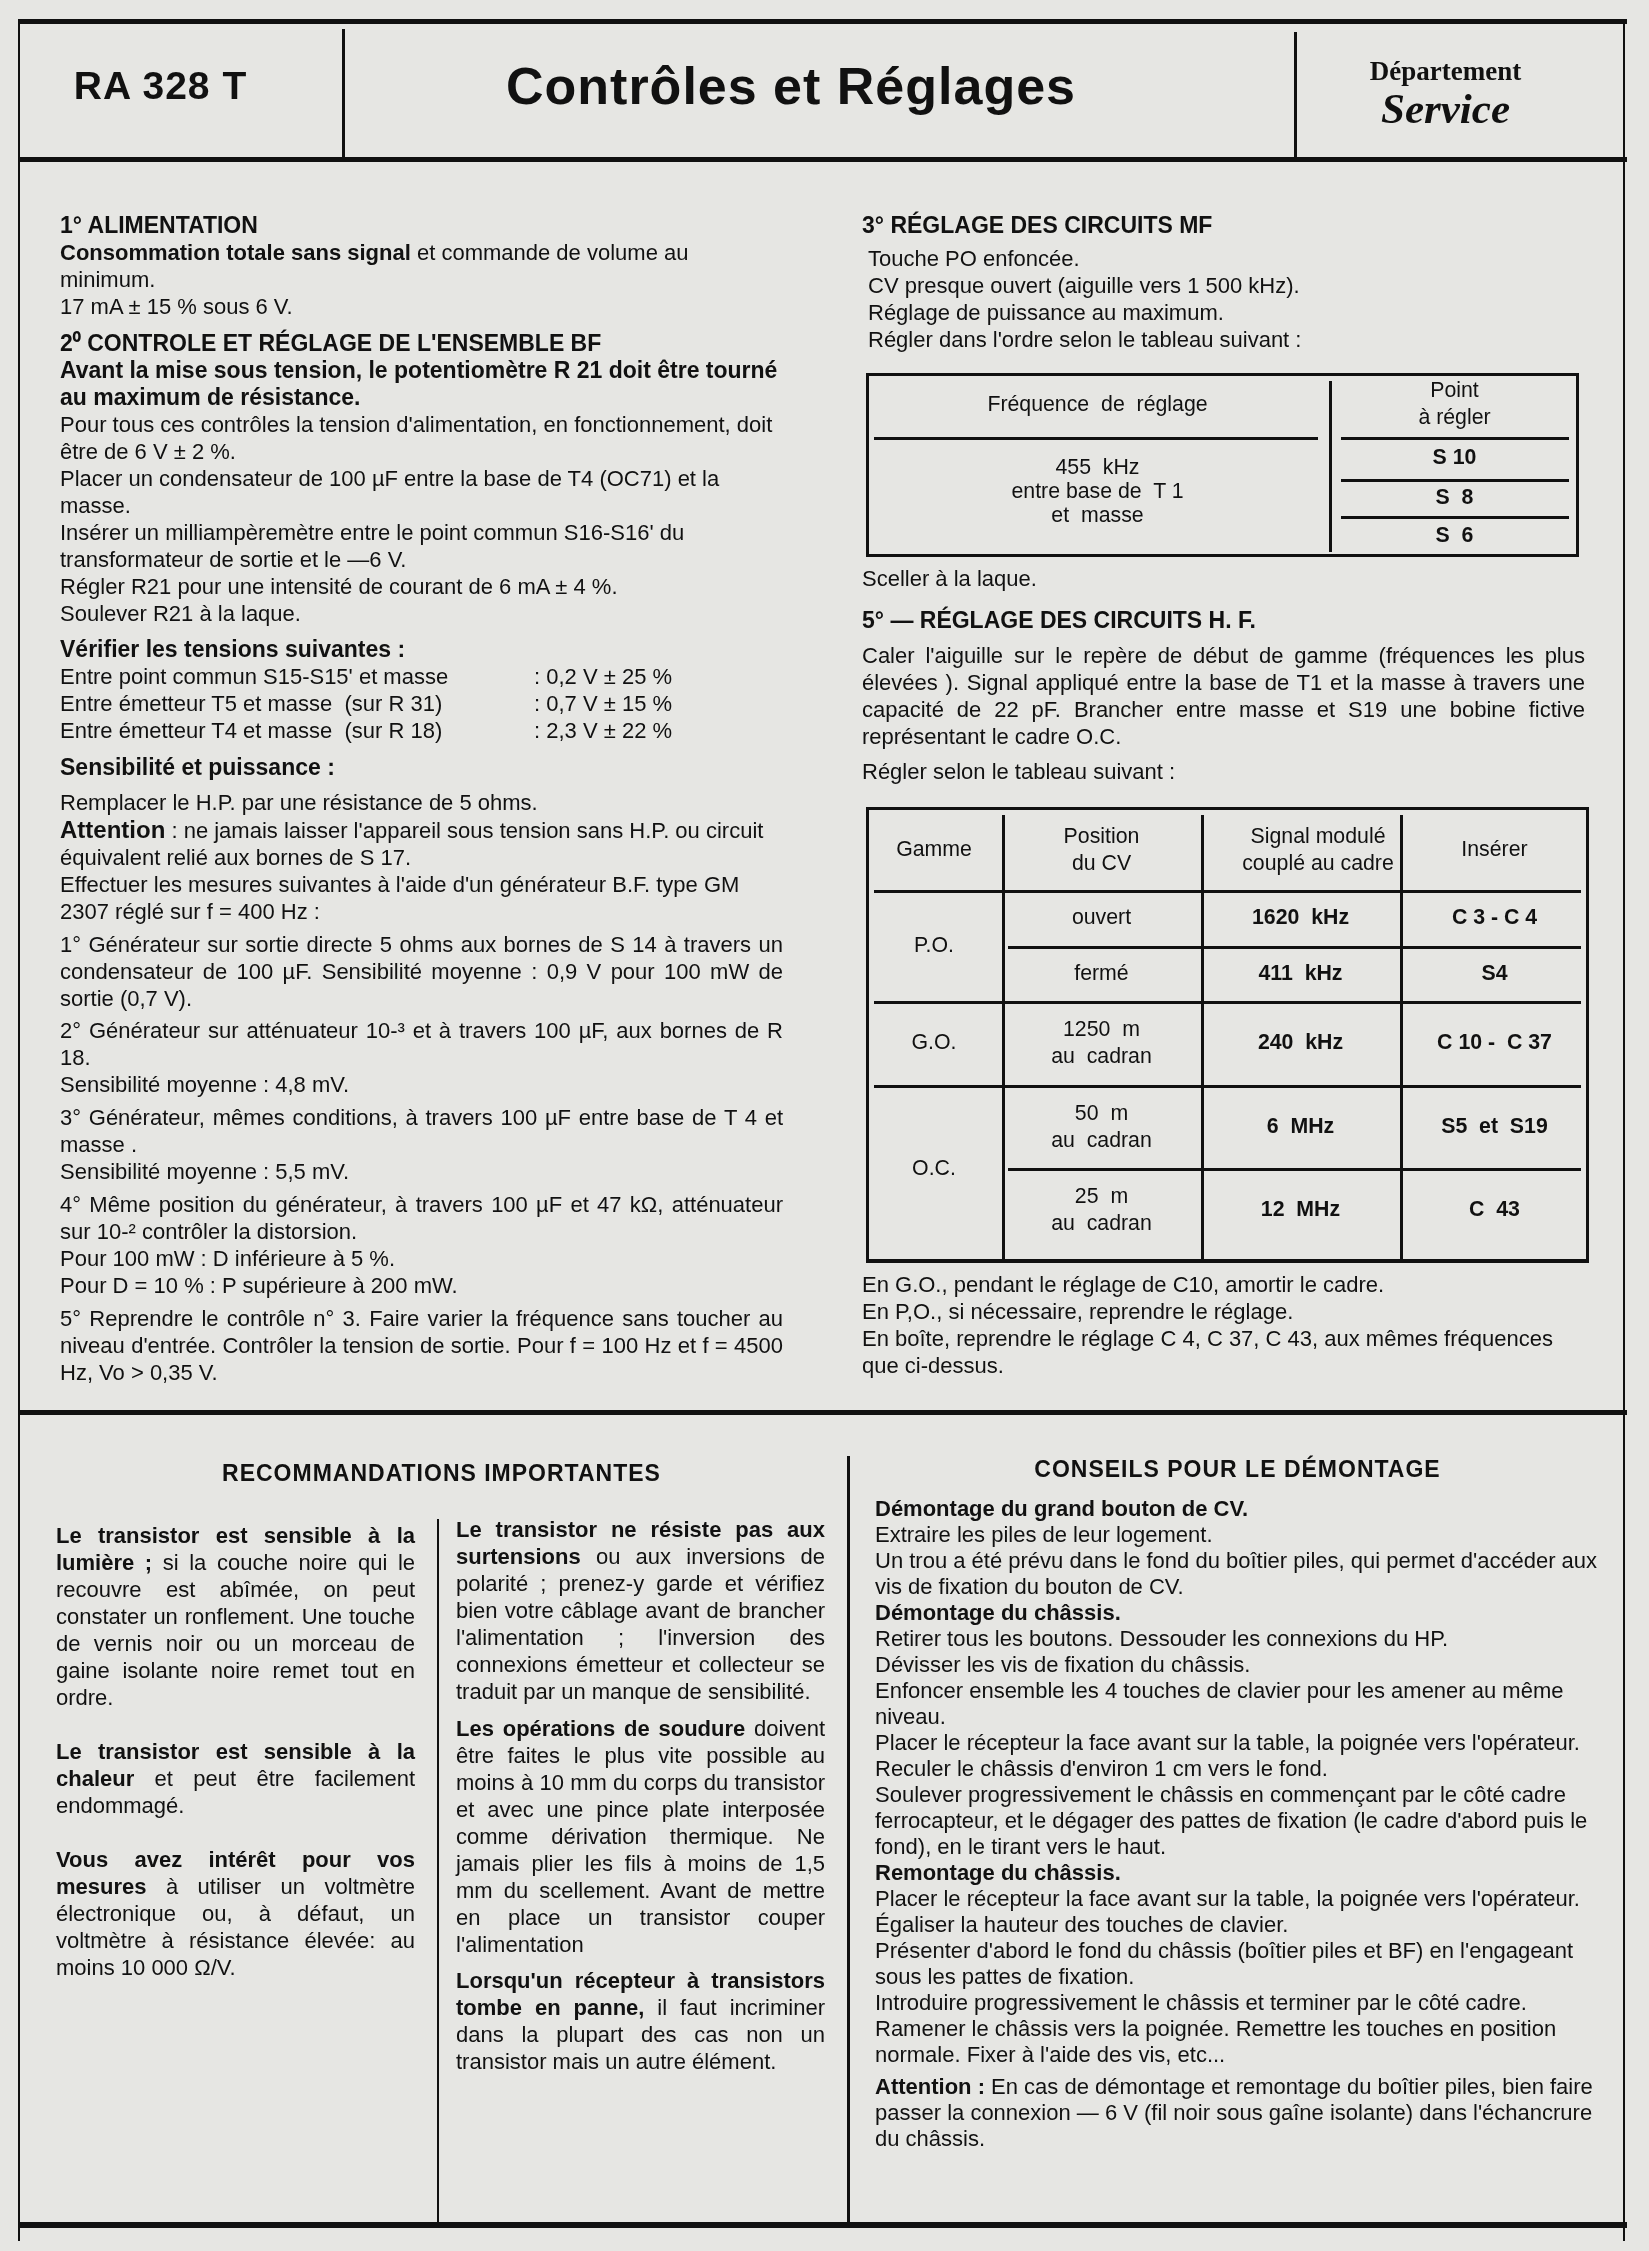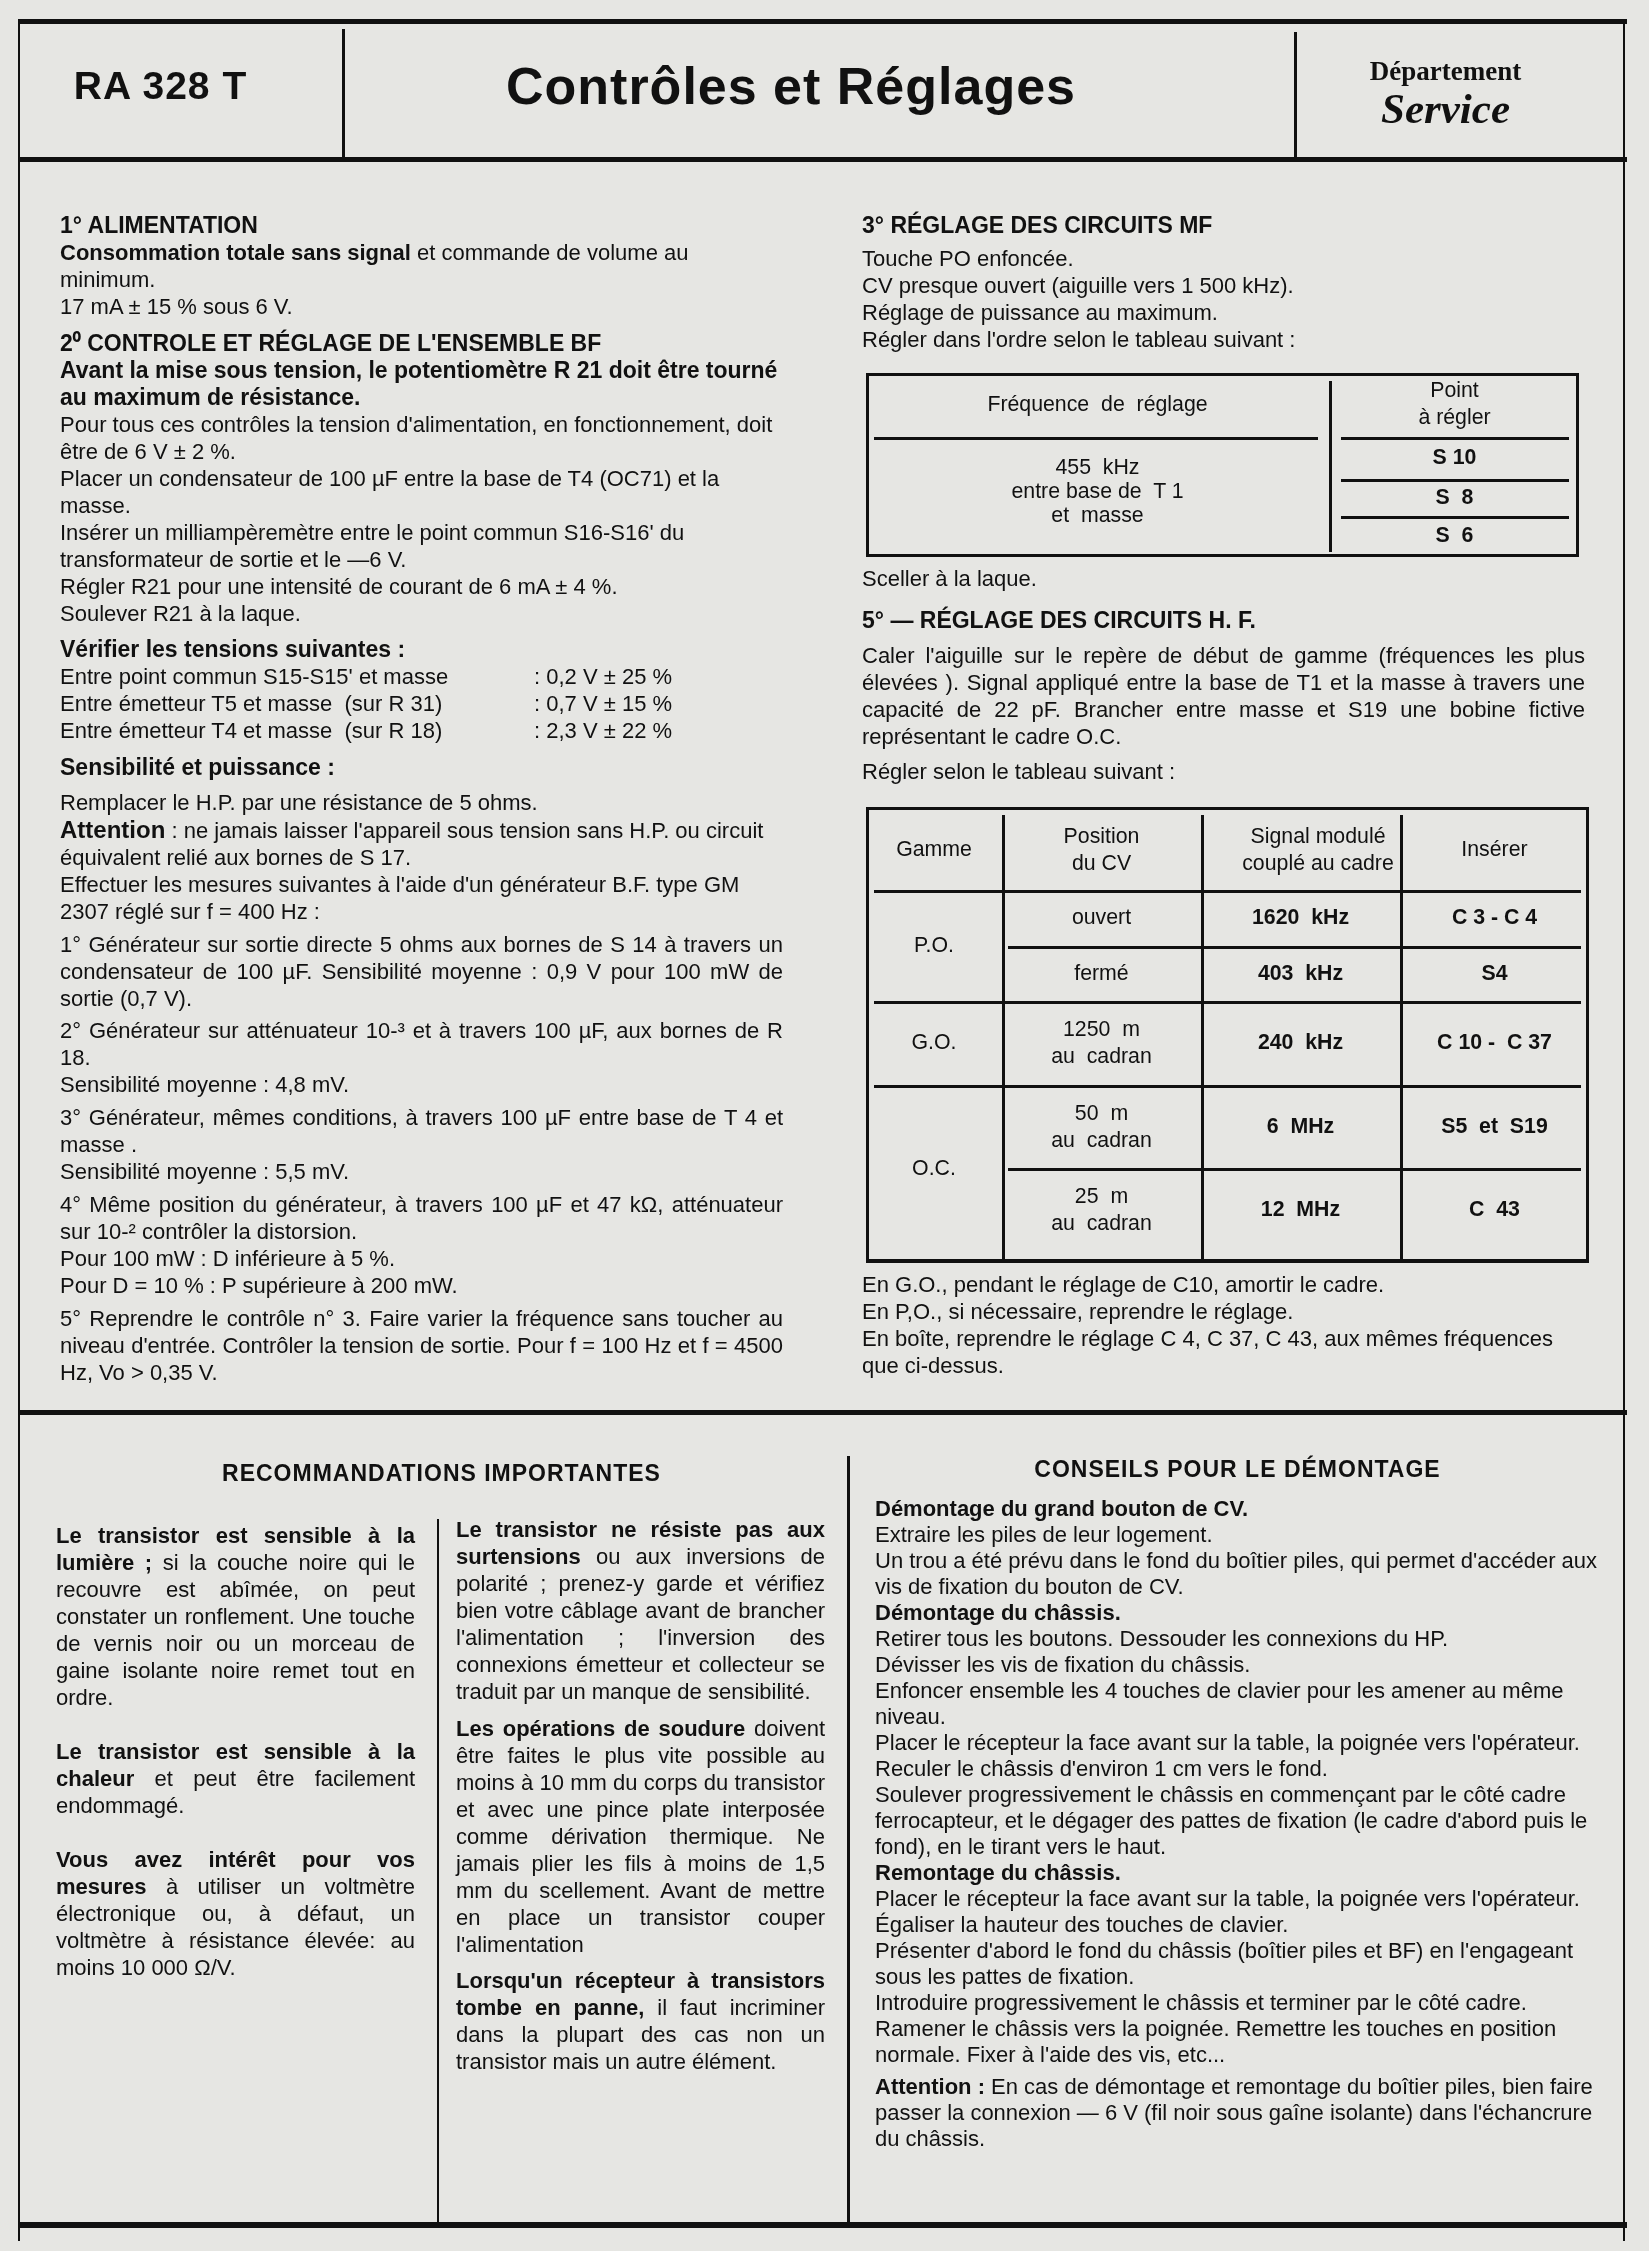--- a/index.html
+++ b/index.html
@@ -83,21 +83,21 @@
 Sensibilité moyenne : 5,5 mV.</p>
       <p style="white-space: pre-line; margin-top: 5.8px; text-align: justify;">4° Même position du générateur, à travers 100 µF et 47 kΩ, atténuateur sur 10-² contrôler la distorsion.
 Pour 100  mW : D inférieure à 5 %.
 Pour D = 10 % : P supérieure à 200 mW.</p>
       <p style="white-space: pre-line; margin-top: 5.8px; text-align: justify;">5° Reprendre le contrôle n° 3. Faire varier la fréquence sans toucher au niveau d'entrée. Contrôler la tension de sortie. Pour f = 100 Hz et f = 4500 Hz, Vo &gt; 0,35 V.</p>
     </div>
 </div>
 
 <div class="col" style="left:862px;top:212px;width:728px;">
   <p class="h" style="margin-top:0 !important">3° RÉGLAGE DES CIRCUITS MF</p>
-  <div id="mf-lines" style="margin-top: 5.8px;">
+  <div id="mf-lines" style="margin-top: 5.8px; margin-left: 6px;">
       <p>Touche PO enfoncée.</p>
       <p>CV presque ouvert (aiguille vers 1 500 kHz).</p>
       <p>Réglage de puissance au maximum.</p>
       <p>Régler dans l'ordre selon le tableau suivant :</p>
     </div>
 </div>
 
 <div style="position:absolute;left:866px;top:373px;width:713px;height:184px;">
   <div class="hline" style="left:0;top:0;width:713px;height:2.9px;"></div>
   <div class="hline" style="left:0;top:181px;width:713px;height:2.9px;"></div>
@@ -140,21 +140,21 @@
 du CV</div>
     <div style="position: absolute; left: 335px; width: 234px; top: 3.9px; height: 78px; display: flex; align-items: center; justify-content: center; text-align: center; white-space: pre; font-size: 21.3px; line-height: 27px;">Signal modulé
 couplé au cadre</div>
     <div style="position: absolute; left: 534px; width: 189px; top: 3.9px; height: 78px; display: flex; align-items: center; justify-content: center; text-align: center; white-space: pre; font-size: 21.3px; line-height: 27px;">Insérer</div>
     <div class="hline" style="left: 7.8px; top: 83px; width: 707px; height: 2.9px;"></div>
     <div style="position: absolute; left: 136px; width: 199px; top: 83px; height: 55px; display: flex; align-items: center; justify-content: center; text-align: center; white-space: pre; font-size: 21.3px; line-height: 27px;">ouvert</div>
     <div style="position: absolute; left: 335px; width: 199px; top: 83px; height: 55px; display: flex; align-items: center; justify-content: center; text-align: center; white-space: pre; font-size: 21.3px; line-height: 27px; font-weight: bold;">1620  kHz</div>
     <div style="position: absolute; left: 534px; width: 189px; top: 83px; height: 55px; display: flex; align-items: center; justify-content: center; text-align: center; white-space: pre; font-size: 21.3px; line-height: 27px; font-weight: bold;">C 3 - C 4</div>
     <div class="hline" style="left: 142px; top: 139px; width: 573px; height: 2.9px;"></div>
     <div style="position: absolute; left: 136px; width: 199px; top: 139px; height: 55px; display: flex; align-items: center; justify-content: center; text-align: center; white-space: pre; font-size: 21.3px; line-height: 27px;">fermé</div>
-    <div style="position: absolute; left: 335px; width: 199px; top: 139px; height: 55px; display: flex; align-items: center; justify-content: center; text-align: center; white-space: pre; font-size: 21.3px; line-height: 27px; font-weight: bold;">403  kHz</div>
+    <div style="position: absolute; left: 335px; width: 199px; top: 139px; height: 55px; display: flex; align-items: center; justify-content: center; text-align: center; white-space: pre; font-size: 21.3px; line-height: 27px; font-weight: bold;">411  kHz</div>
     <div style="position: absolute; left: 534px; width: 189px; top: 139px; height: 55px; display: flex; align-items: center; justify-content: center; text-align: center; white-space: pre; font-size: 21.3px; line-height: 27px; font-weight: bold;">S4</div>
     <div style="position: absolute; left: 0px; width: 136px; top: 83px; height: 111px; display: flex; align-items: center; justify-content: center; text-align: center; white-space: pre; font-size: 21.3px; line-height: 27px;">P.O.</div>
     <div class="hline" style="left: 7.8px; top: 194px; width: 707px; height: 2.9px;"></div>
     <div style="position: absolute; left: 136px; width: 199px; top: 194px; height: 83px; display: flex; align-items: center; justify-content: center; text-align: center; white-space: pre; font-size: 21.3px; line-height: 27px;">1250  m
 au  cadran</div>
     <div style="position: absolute; left: 335px; width: 199px; top: 194px; height: 83px; display: flex; align-items: center; justify-content: center; text-align: center; white-space: pre; font-size: 21.3px; line-height: 27px; font-weight: bold;">240  kHz</div>
     <div style="position: absolute; left: 534px; width: 189px; top: 194px; height: 83px; display: flex; align-items: center; justify-content: center; text-align: center; white-space: pre; font-size: 21.3px; line-height: 27px; font-weight: bold;">C 10 -  C 37</div>
     <div style="position: absolute; left: 0px; width: 136px; top: 194px; height: 83px; display: flex; align-items: center; justify-content: center; text-align: center; white-space: pre; font-size: 21.3px; line-height: 27px;">G.O.</div>
     <div class="hline" style="left: 7.8px; top: 278px; width: 707px; height: 2.9px;"></div>
     <div style="position: absolute; left: 136px; width: 199px; top: 278px; height: 83px; display: flex; align-items: center; justify-content: center; text-align: center; white-space: pre; font-size: 21.3px; line-height: 27px;">50  m

